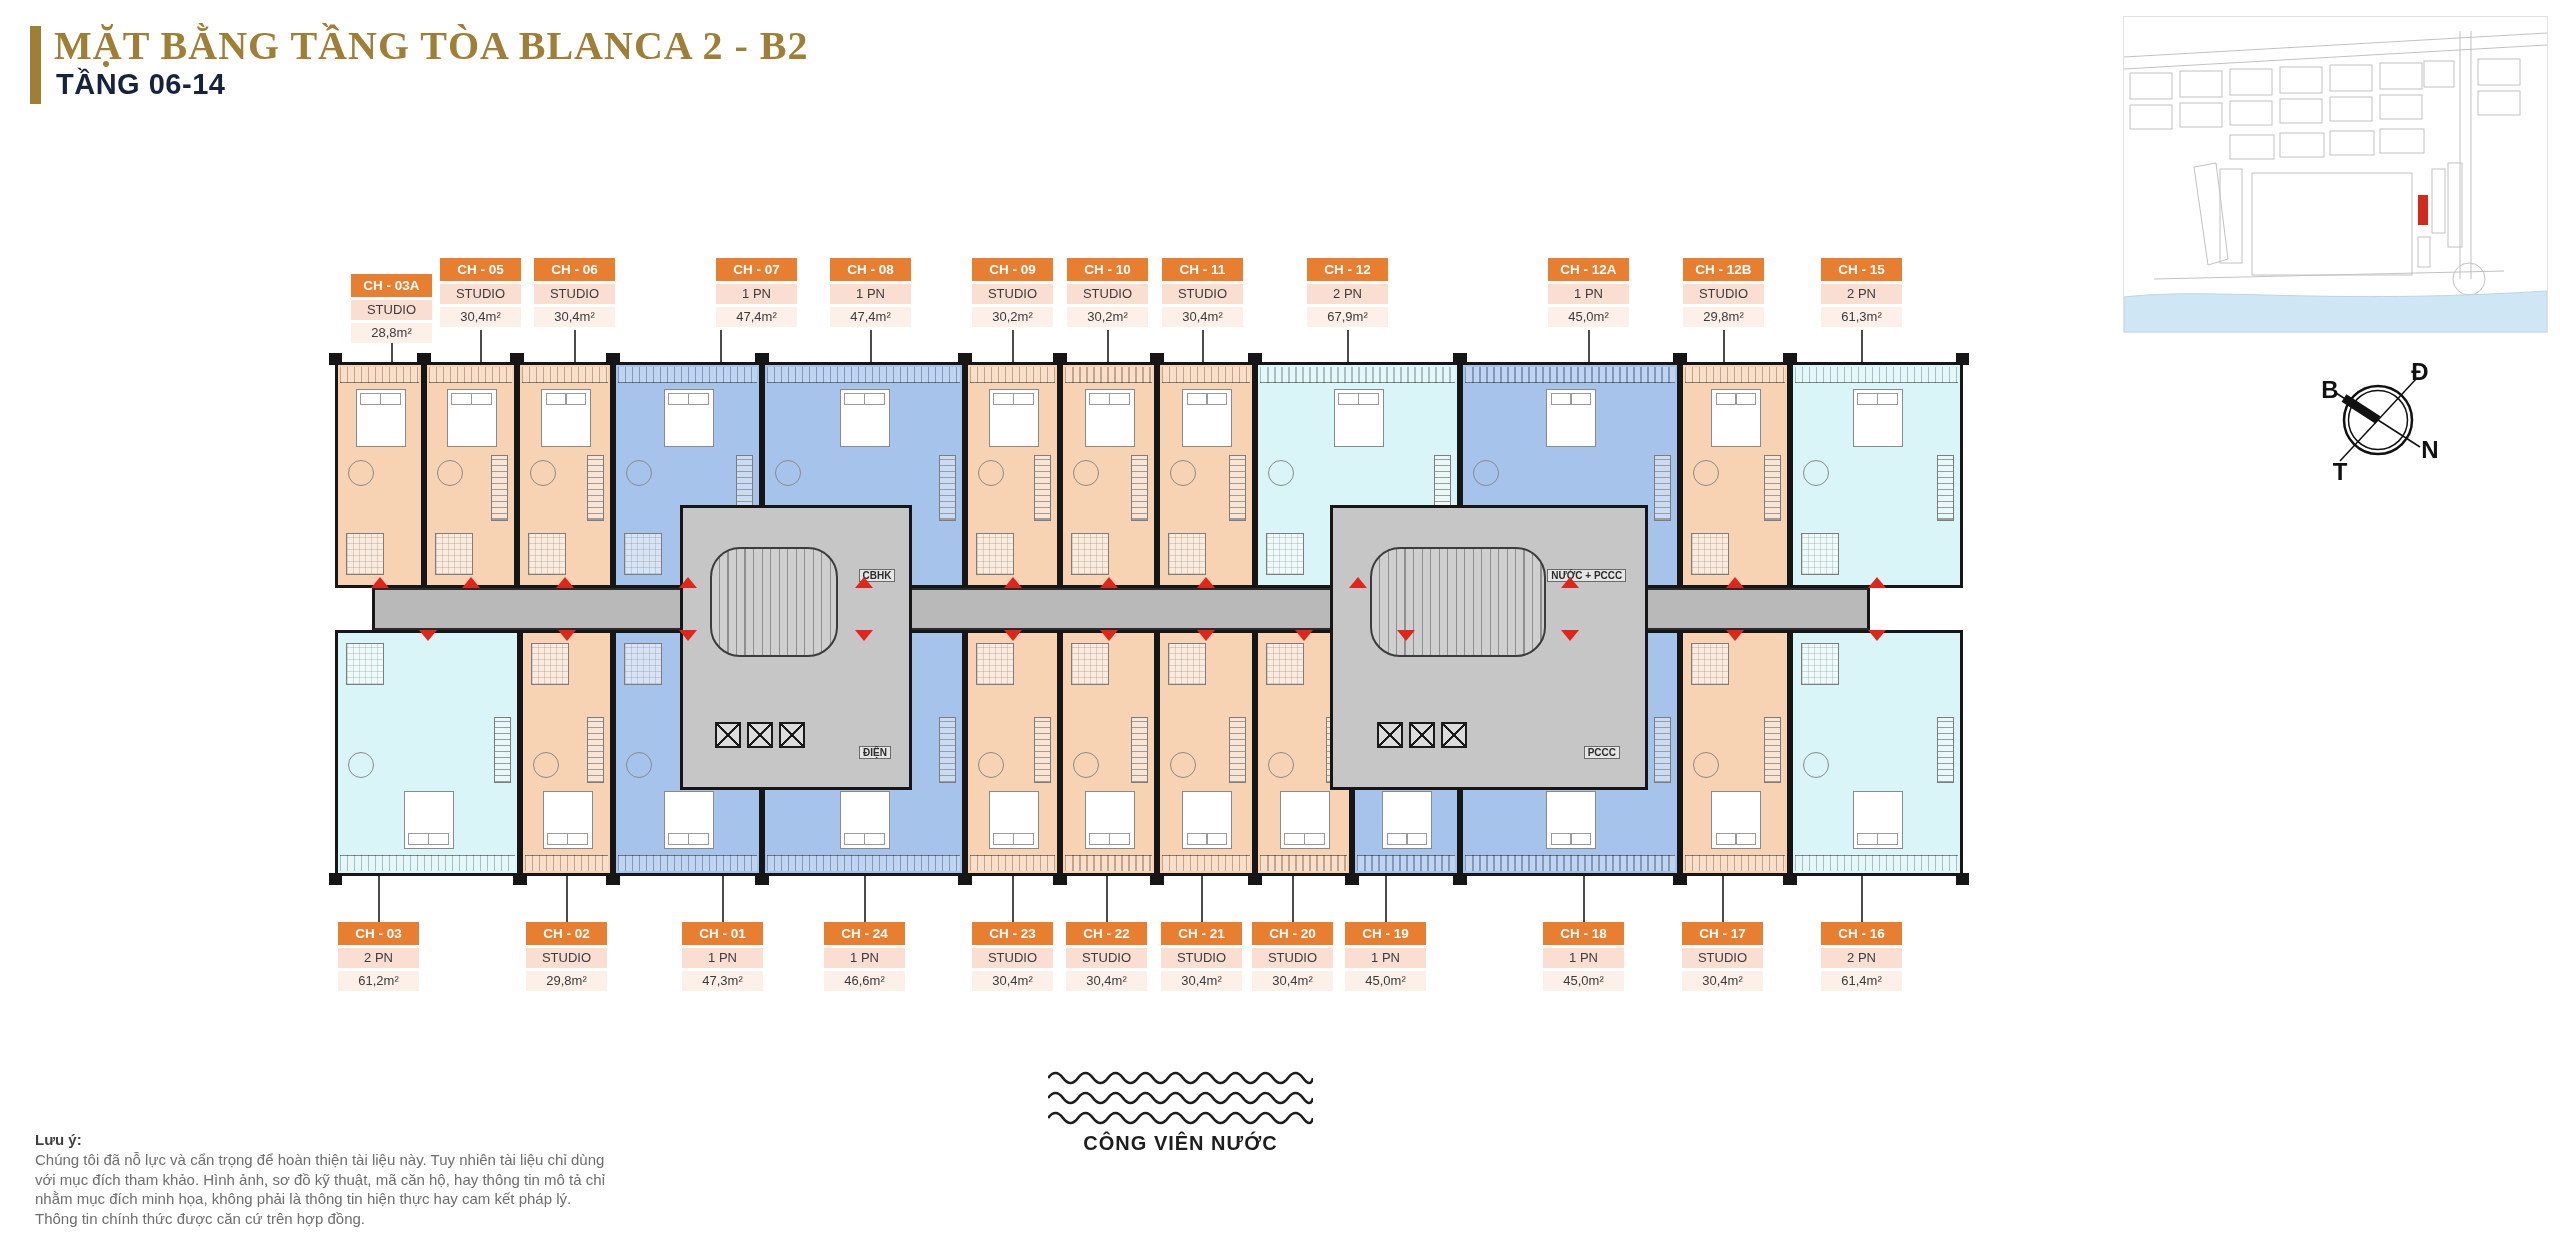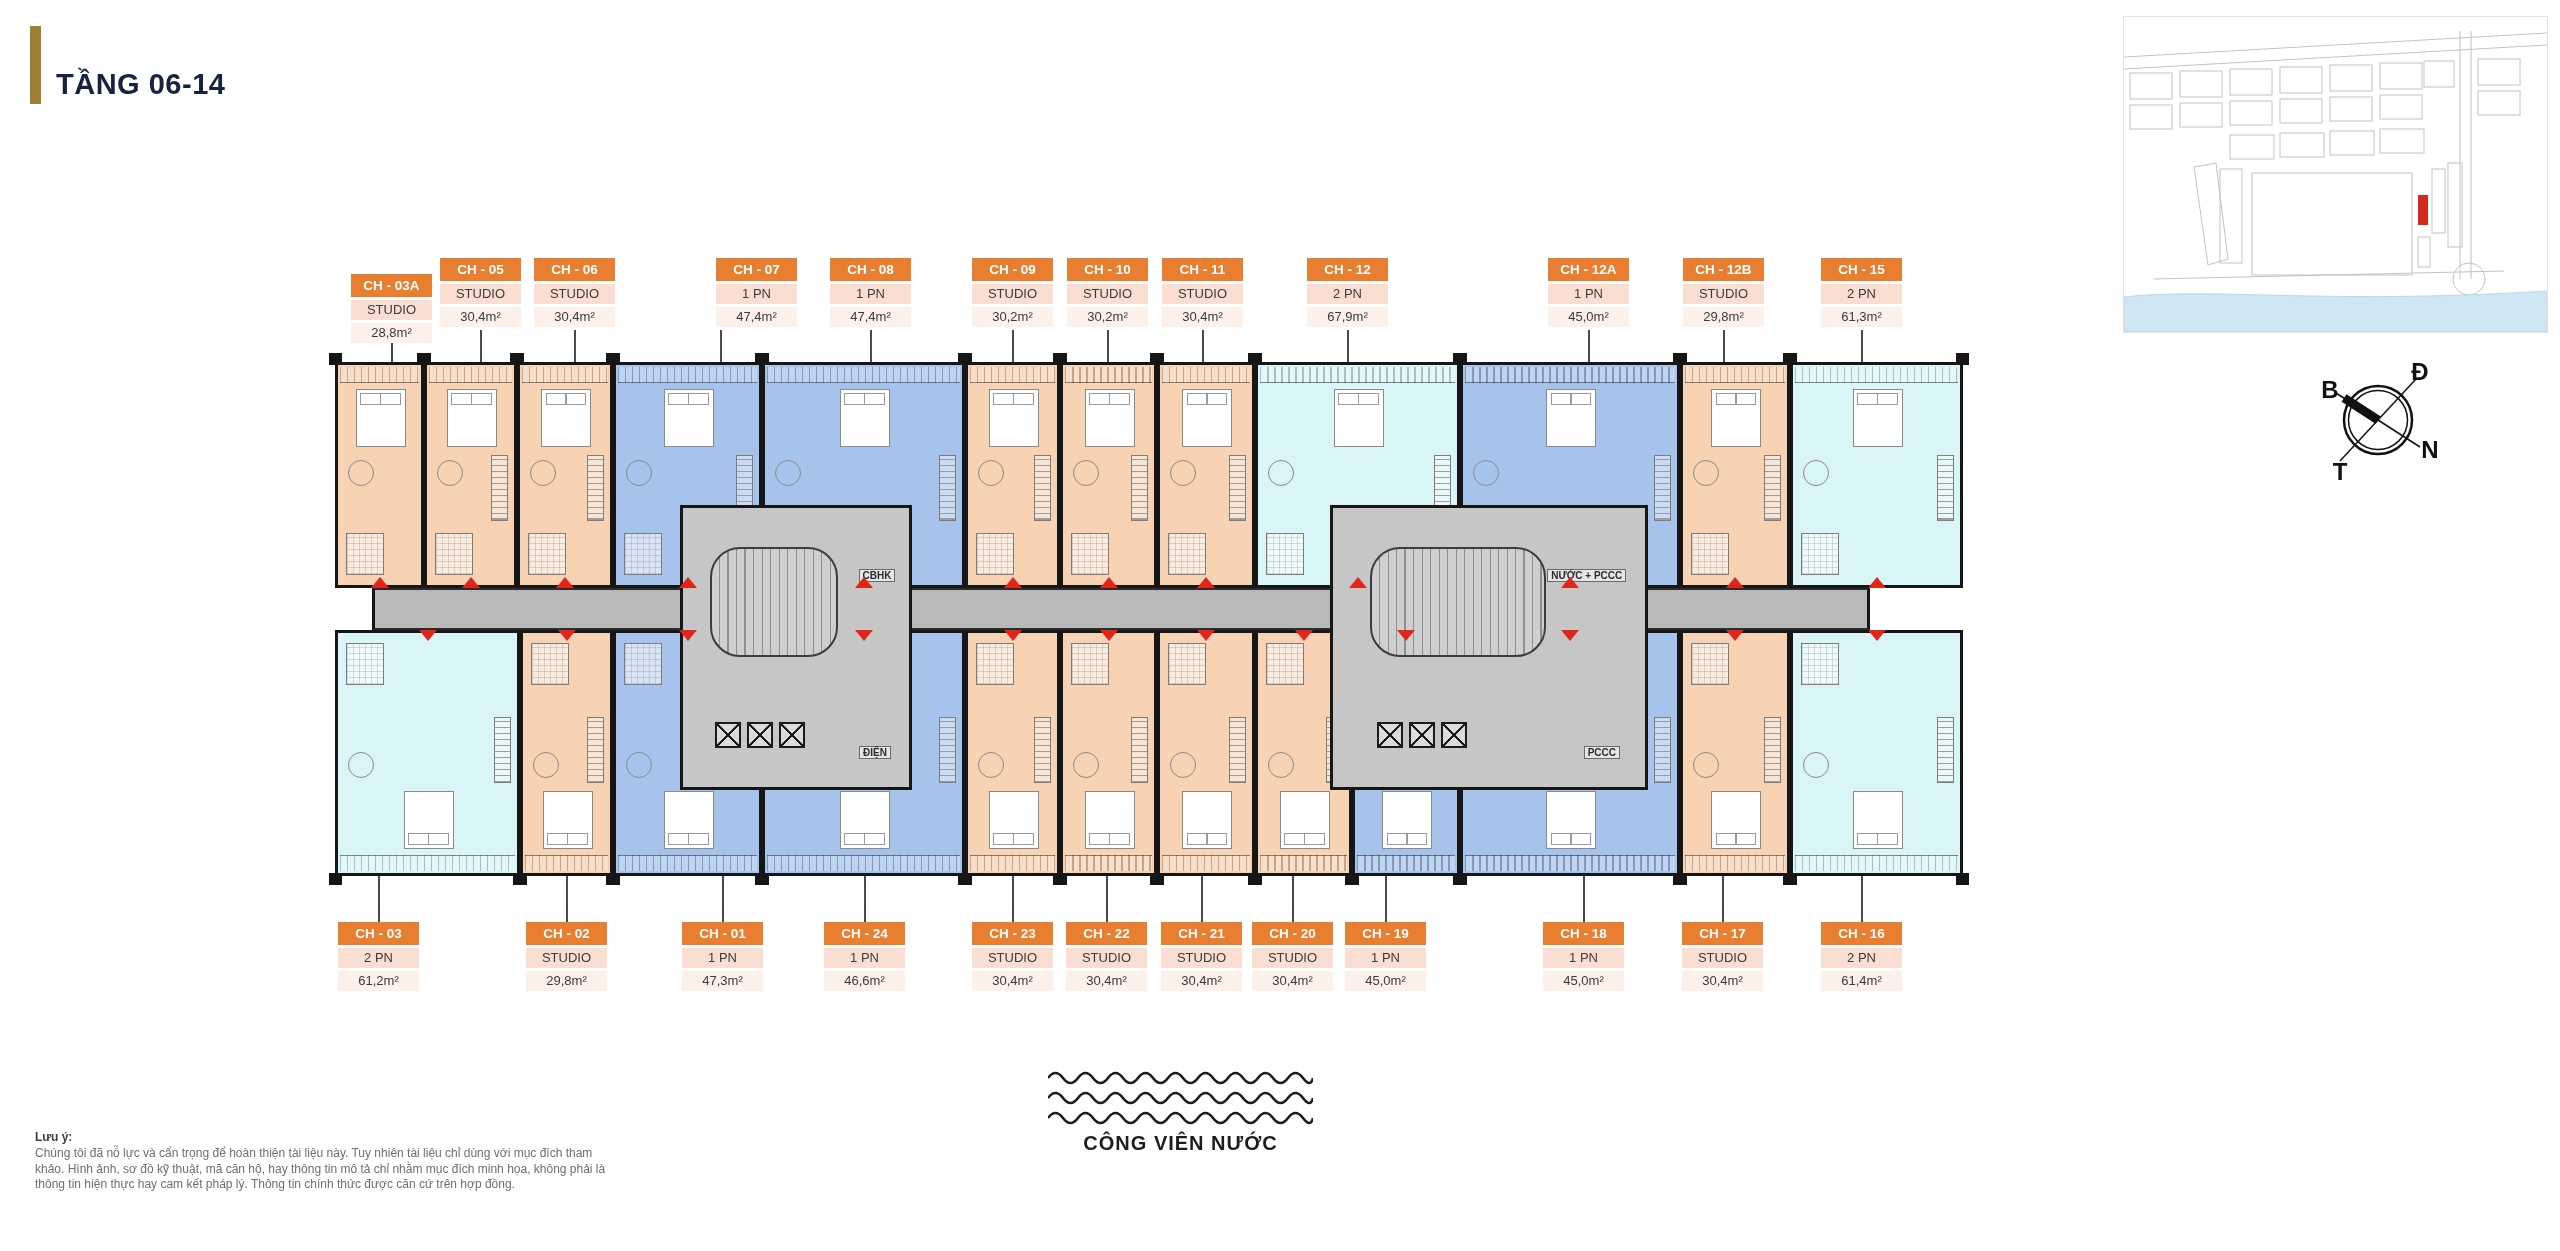--- a/index.html
+++ b/index.html
@@ -45,32 +45,33 @@
   .card .tp{background:#f9ded1;color:#3b3b3b;font-size:13px;line-height:20px;height:20px;margin-top:3px;}
   .card .ar{background:#fdf0e8;color:#3b3b3b;font-size:13px;line-height:20px;height:20px;margin-top:3px;}
   .leader{position:absolute;width:1.5px;background:#4a4a4a;z-index:5;}
   
   #legend{position:absolute;left:2108px;top:975px;}
   #legend-title{font-size:21px;font-weight:bold;color:#1c1c1c;margin-bottom:22px;}
   .leg-item{display:flex;align-items:center;margin-bottom:20px;}
   .leg-swatch{width:41px;height:41px;border:1.5px solid #555;box-sizing:border-box;margin-right:16px;}
   .leg-label{font-size:17px;color:#222;}
   
-  #note{position:absolute;left:35px;top:1130px;width:575px;color:#6e6e6e;font-size:12px;line-height:1.32;}
+  #note{position:absolute;left:35px;top:1130px;width:575px;color:#6e6e6e;font-size:15px;line-height:1.32;}
   #note b{color:#3f3f3f;}
   #park{position:absolute;left:1048px;top:1068px;width:265px;text-align:center;}
   #park-label{margin-top:6px;font-size:20px;font-weight:bold;color:#1d1d1d;letter-spacing:1px;white-space:nowrap;}
   svg{display:block;}
 </style>
 </head>
 <body>
 
 <div id="page">
 
   <div id="gold-bar"></div>
+  <div id="main-title">MẶT BẰNG TẦNG TÒA BLANCA 2 - B2</div>
   <div id="sub-title">TẦNG 06-14</div>
 
   <svg id="sitemap" style="position:absolute;left:2123px;top:16px;border:1px solid #e2e2e2" width="423" height="315" viewBox="0 0 423 315">
     <g stroke="#c2c2c2" fill="none" stroke-width="1">
       <line x1="0" y1="40" x2="423" y2="16"></line>
         <line x1="0" y1="52" x2="423" y2="28"></line>
       <line x1="336" y1="14" x2="336" y2="262"></line>
         <line x1="347" y1="14" x2="347" y2="262"></line>
       <rect x="6" y="56" width="42" height="26"></rect>
         <rect x="56" y="54" width="42" height="26"></rect>

